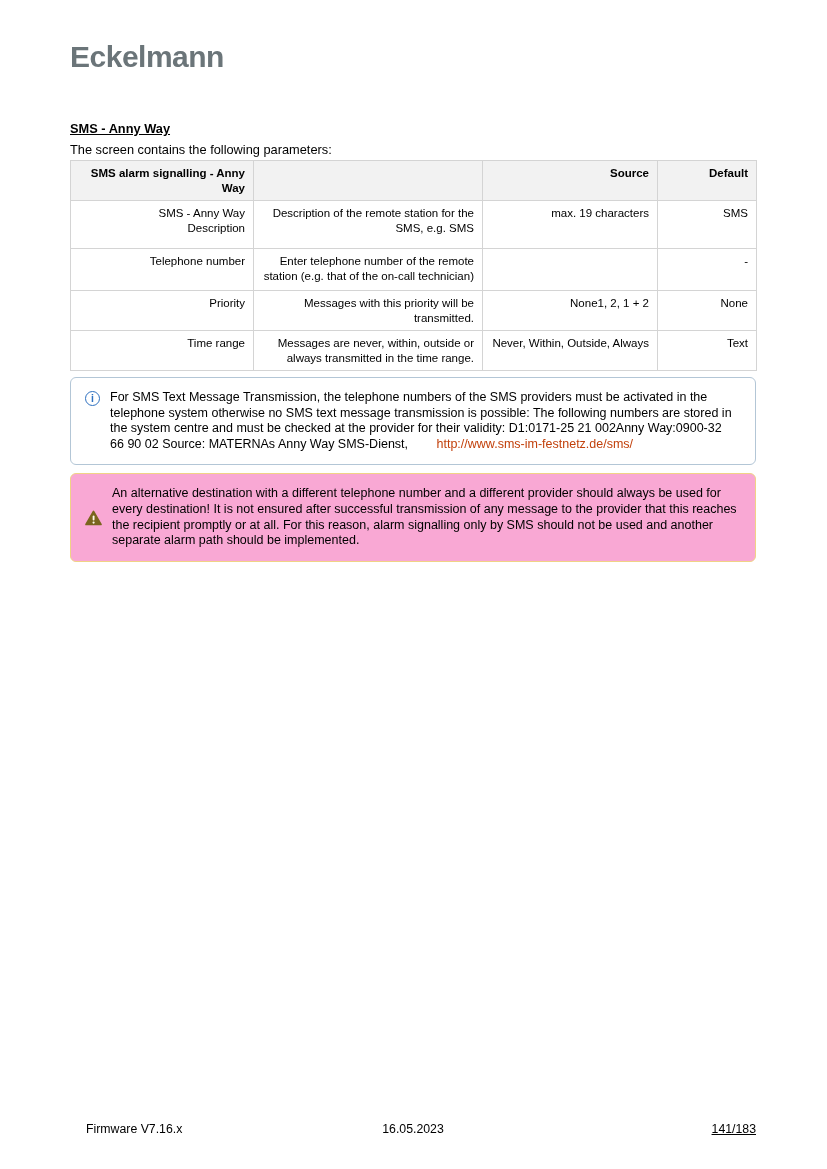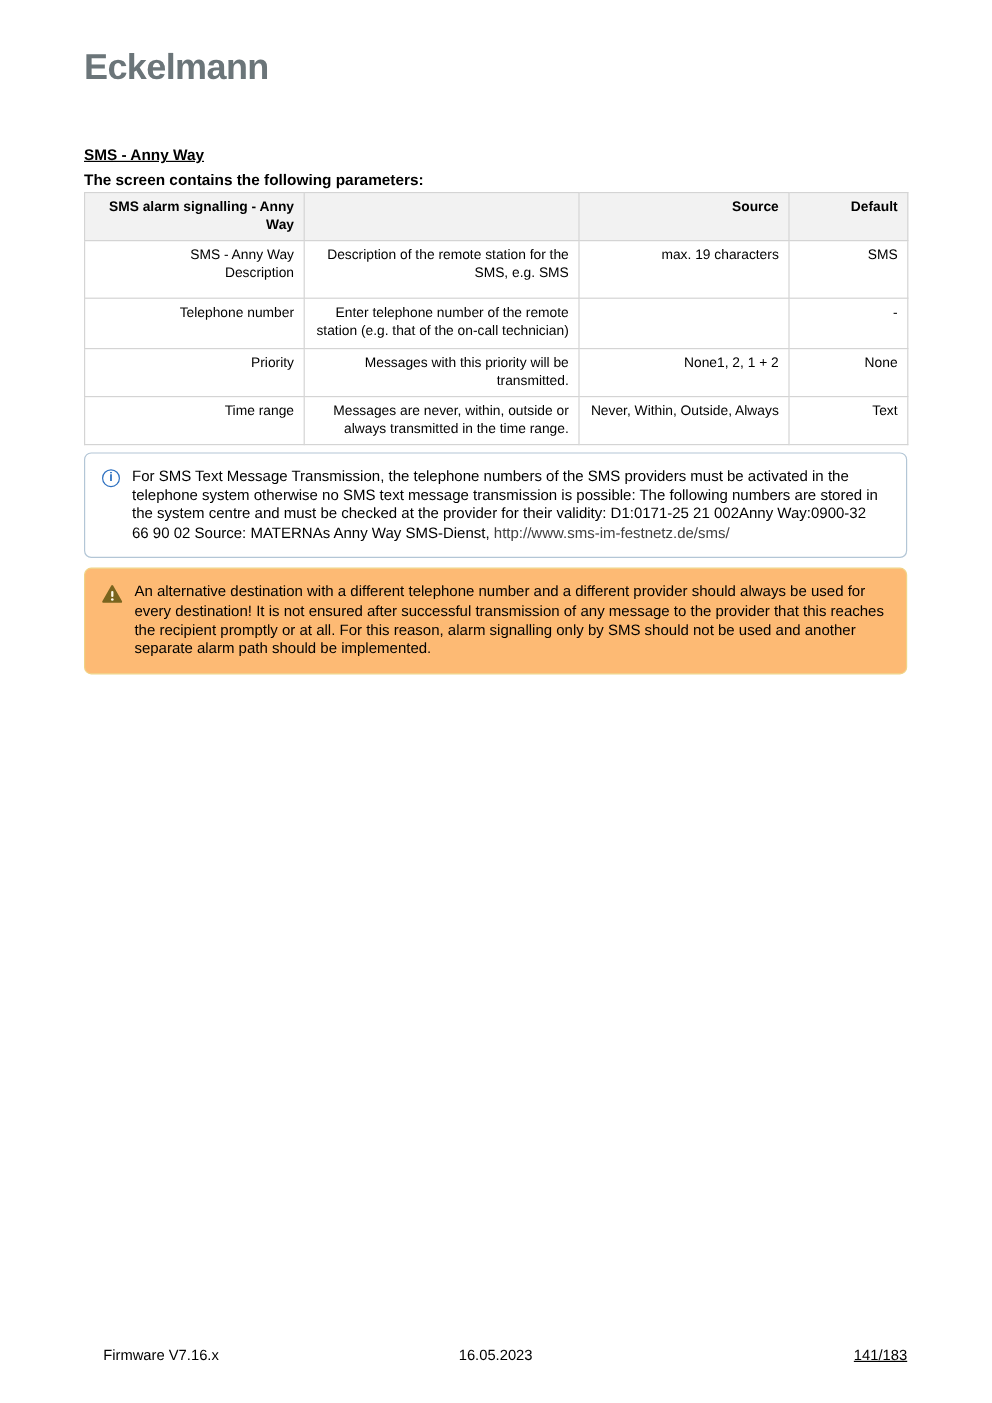--- a/index.html
+++ b/index.html
@@ -11,48 +11,48 @@
   }
   .logo {
     font-size:30px; font-weight:700; color:#6b7579; letter-spacing:-0.5px;
     line-height:30px;
   }
   .heading {
     margin-top:49px; font-size:12.8px; font-weight:700; text-decoration:underline;
     line-height:15px;
   }
   .intro { margin-top:9px; font-size:12.5px; line-height:16px; }
-  .caption { margin-top:6px; font-size:12.8px; font-weight:700; line-height:15px; }
+  .caption { margin-top:6px; font-size:12.8px; font-weight:400; line-height:15px; }
 
   table.params {
     margin-top:3px; width:686px; border-collapse:collapse; table-layout:fixed;
   }
   table.params th, table.params td {
     border:1px solid #d4d4d4; font-size:11.5px; line-height:14.5px;
     text-align:right; vertical-align:top; padding:5px 8px; font-weight:400;
   }
   table.params th { background:#f2f2f2; font-weight:700; height:24px; }
   col.c1 { width:183px; } col.c2 { width:229px; } col.c3 { width:175px; } col.c4 { width:99px; }
   tr.r1 { height:48px; } tr.r2 { height:42px; } tr.r3 { height:39px;padding-left:44px; } tr.r4 { height:39px; }
   td.shift { padding-top:20px; }
 
   .notebox {
     display:flex; gap:10px; border-radius:6px; padding:12px 16px 12px 14px;
     font-size:12.5px; line-height:15.6px;
   }
   .infobox { margin-top:6px; border:1px solid #b3c6d6; background:#fff; }
-  .warnbox { margin-top:8px; border:1px solid #f0d386; background:#fdba74; }
+  .warnbox { margin-top:8px; border:1px solid #f0d386; background:#f9a8d4;align-items:center; }
   .note-text { flex:1; }
   .info-icon {
     flex:0 0 auto; width:15px; height:15px; margin-top:1px; border-radius:50%;
     border:1.5px solid #2d70c0; color:#2d70c0; font-size:10.5px; font-weight:700;
     display:flex; align-items:center; justify-content:center; font-style:normal;
   }
   .warn-icon { flex:0 0 auto; width:17px; height:16px; margin-top:0.5px; }
-  a.ext-link { color:#404040; text-decoration:none; }
+  a.ext-link { color:#c2410c; text-decoration:none;margin-left:25px; }
 
   .footer {
     position:absolute; left:70px; top:1122px; width:686px; height:16px;
     font-size:12.3px; line-height:15px;
   }
   .footer .f-left { position:absolute; left:16px; }
   .footer .f-center { position:absolute; left:50%; transform:translateX(-50%); }
   .footer .f-right { position:absolute; right:0;text-decoration:underline; }
 </style>
 </head>

